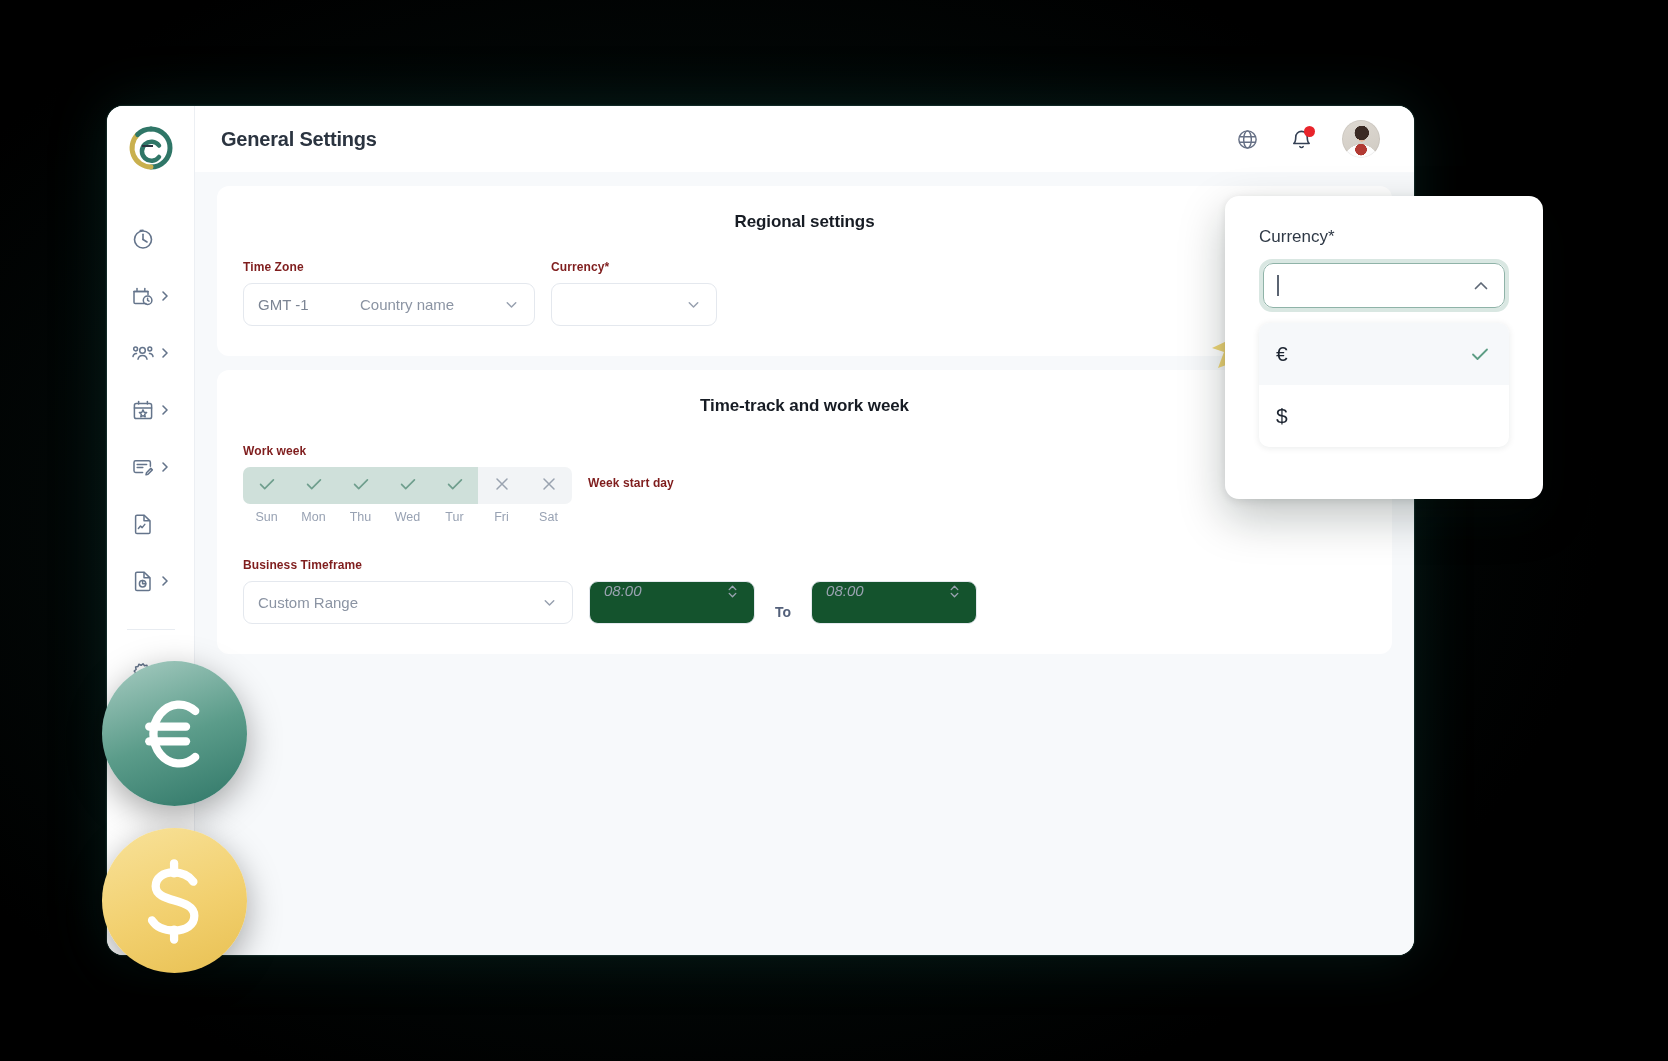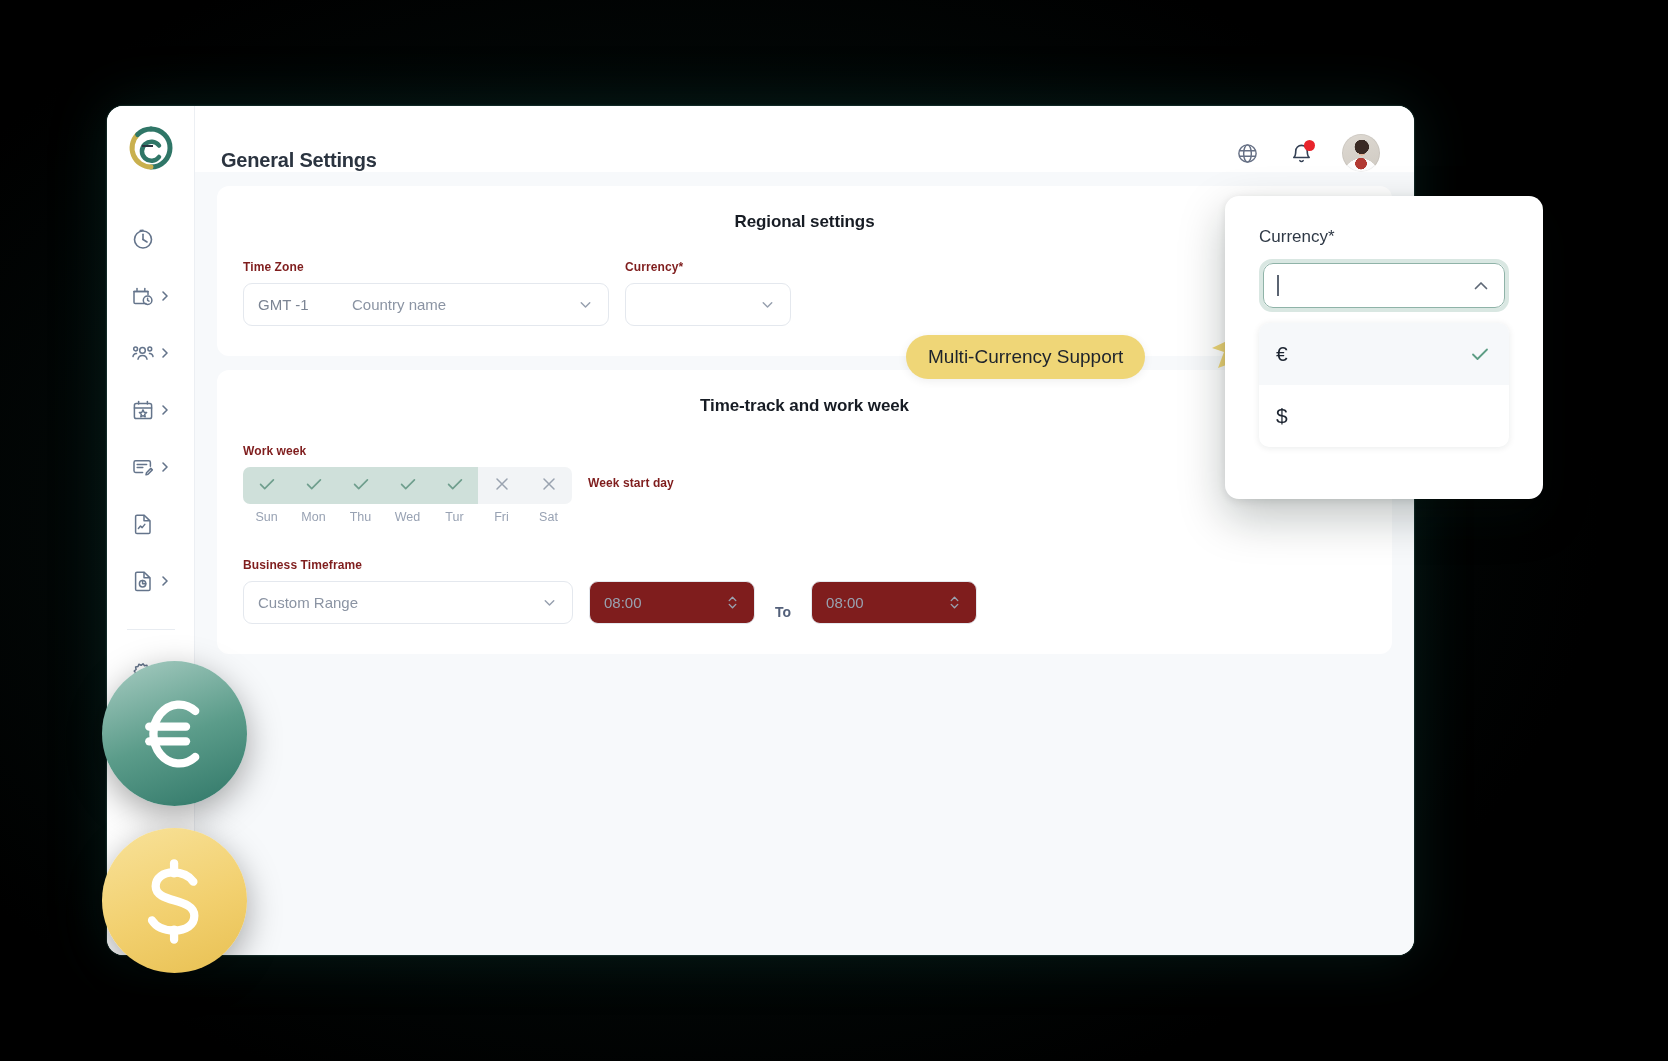--- a/index.html
+++ b/index.html
@@ -64,21 +64,21 @@
   }
 
   
   .main-col { flex: 1; display: flex; flex-direction: column; min-width: 0; }
 
   .topbar {
     height: 66px;
     flex: 0 0 66px;
     background: #ffffff;
     display: flex;
-    align-items: flex-end;
+    align-items: center;
     padding: 0 34px 0 26px;
   }
   .page-title {
     font-size: 20px;
     font-weight: bold;
     color: #2b3440;
     letter-spacing: -0.2px;
   }
   .topbar-right {
     margin-left: auto;
@@ -151,35 +151,36 @@
     background: #ffffff;
     display: flex;
     align-items: center;
     padding: 0 14px;
     cursor: pointer;
     color: #8b94a3;
     font-size: 15px;
   }
   .select-box .val-strong { color: #6c7685; }
   .select-box .chev { margin-left: auto; color: #97a0af; display:flex; }
-  .tz-box { width: 366px; gap: 0; }
+  .tz-box { width: 292px; gap: 8px; }
   .tz-gmt { width: 94px; color: #7b8493; font-size: 15px; }
   .cur-box { width: 166px; }
   .wsd-box { width: 166px; }
   .range-box { width: 330px; justify-content: center; }
 
   .spin-box {
     width: 166px; height: 43px;
     border: 1px solid #e4e8ee;
     border-radius: 9px;
-    background: #7f1d1d;
-    display: flex; align-items: center;
+    background: #14532d;
+    display: flex; align-items: flex-start;
     padding: 0 14px;
     font-size: 15px; color: #99a2b0;
     cursor: text;
+    font-style: italic;
   }
   .spin-box .spin { margin-left: auto; color: #9aa3b1; display:flex; }
   .to-label {
     font-size: 14px; color: #53607a; font-weight: bold;
     align-self: center; padding: 0 4px; margin-top: 18px;
   }
 
   
   .ww-wrap { display: flex; flex-direction: column; }
   .ww-days { display: flex; }
@@ -605,21 +606,20 @@
               </div>
             </div>
           </div>
 
         </section>
 
       </main>
     </div>
   </div>
 
-  <div class="badge">Multi-Currency Support</div>
   <div class="badge-arrow">
     <svg width="56" height="52" viewBox="0 0 56 52" fill="currentColor">
       <path d="M50 4 L16 20 L28 24 L22 40 L33 36 L40 21 L50 23 Z"></path>
       <path d="M50 4 L40 21 L50 23 Z"></path>
     </svg>
   </div>
 
   <div class="cur-panel">
     <div class="cur-panel-label">Currency*</div>
 

